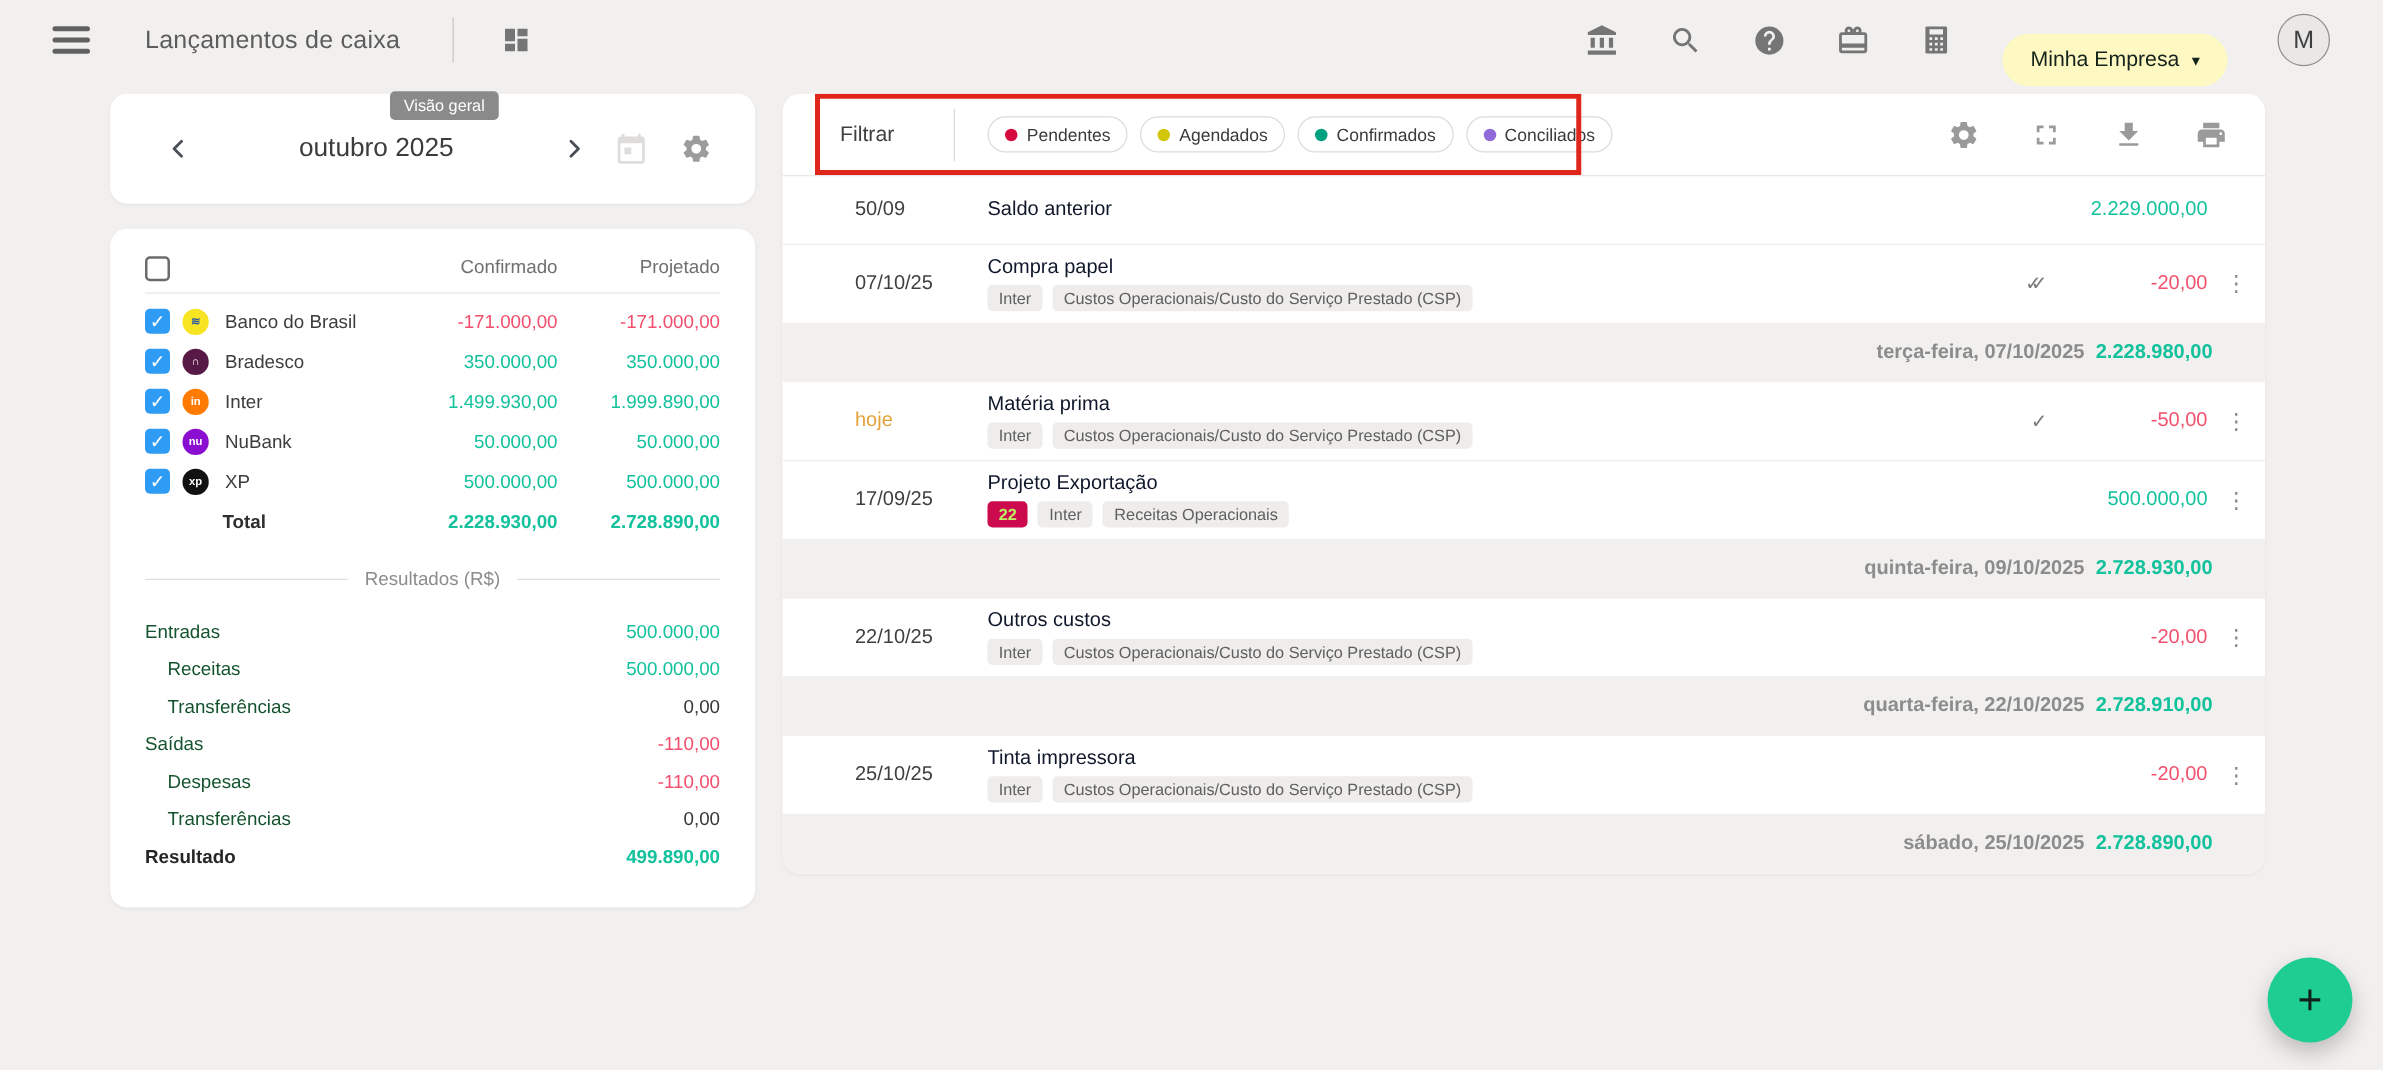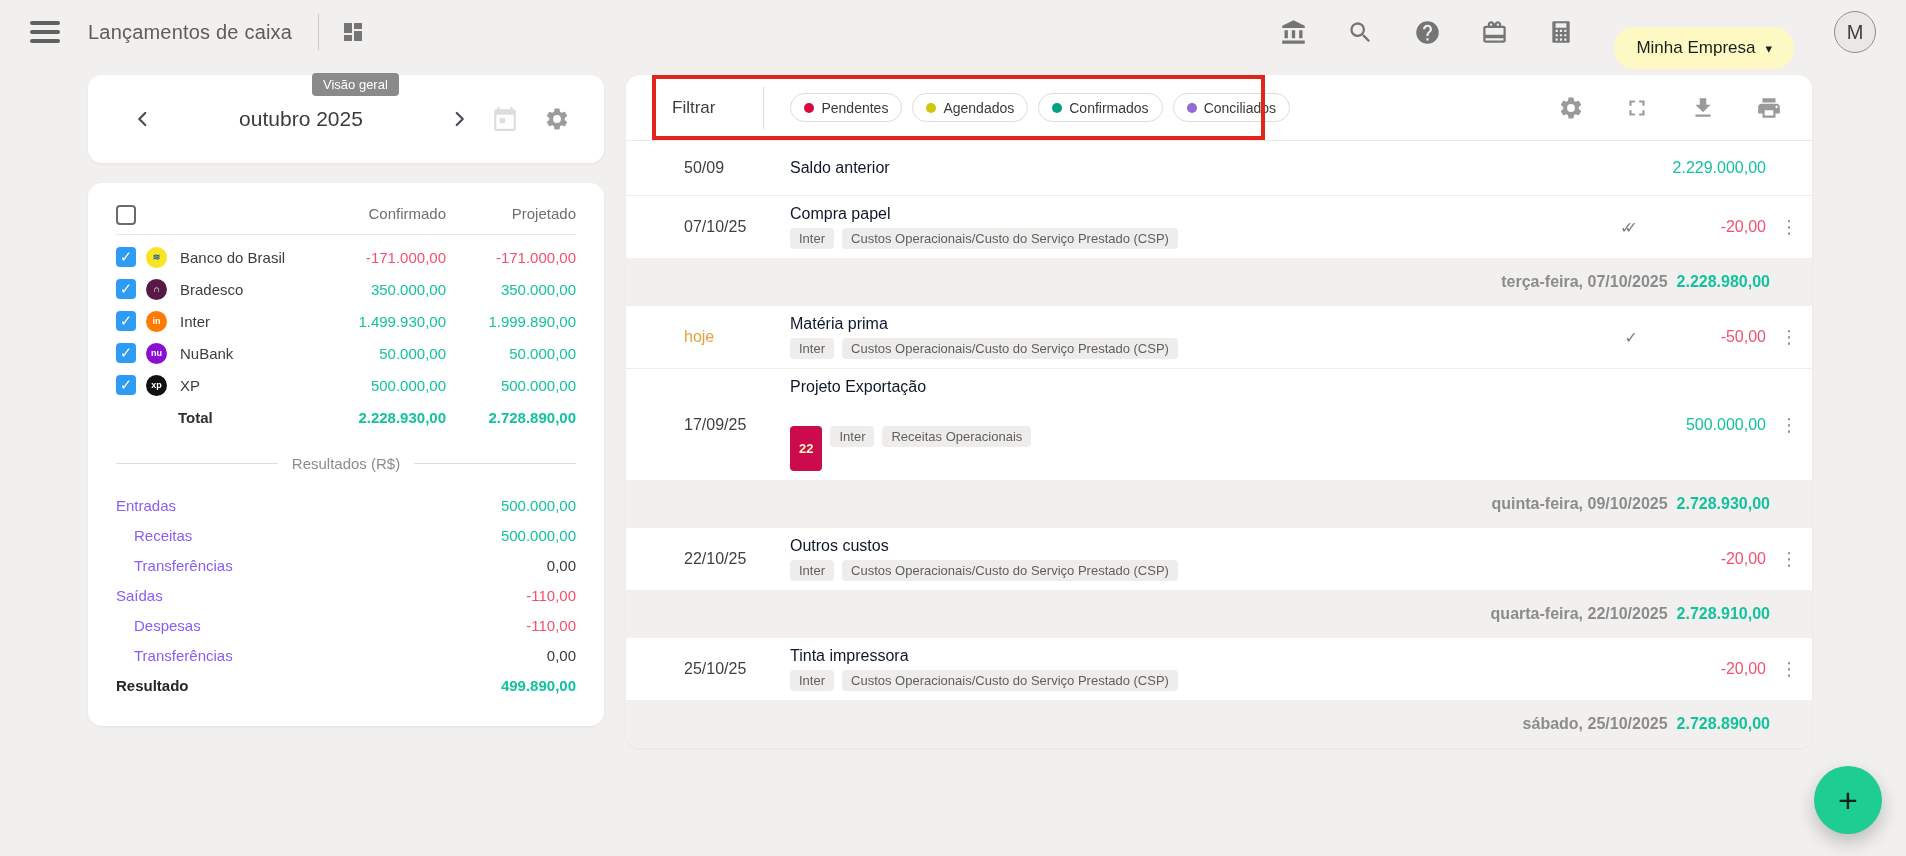--- a/index.html
+++ b/index.html
@@ -4,21 +4,21 @@
 <style>
   * { margin:0; padding:0; box-sizing:border-box; }
   html,body { width:1906px; height:856px; }
   body {
     font-family:"Liberation Sans", sans-serif;
     background:#f1f0ee; color:#3f3f3f; overflow:hidden; position:relative;
   }
   svg { display:block; }
 
   
-  .topbar { height:64px; display:flex; align-items:center; padding:0 30px; }
+  .topbar { height:64px; display:flex; align-items:center; padding:0 42px;gap:16px; }
   .hamburger { width:30px; height:22px; display:flex; flex-direction:column; justify-content:space-between; cursor:pointer; }
   .hamburger span { height:4px; background:#616161; border-radius:2px; }
   .app-title { font-size:20px; color:#5d5d5d; margin-left:28px; letter-spacing:.2px; }
   .tb-divider { width:1px; height:36px; background:#c9c8c6; margin:0 22px 0 26px; }
   .icon-btn { background:none; border:none; cursor:pointer; color:#757575; display:flex; align-items:center; justify-content:center; }
   .tb-right { margin-left:auto; display:flex; align-items:center; gap:40px; }
   .company-btn { display:flex; align-items:center; gap:10px; background:#fef9c3; border:none; border-radius:22px;
     height:42px; padding:0 22px; font-family:inherit; font-size:17px; color:#15231d; cursor:pointer;margin-top:32px; }
   .caret { font-size:13px; }
   .avatar { width:42px; height:42px; border-radius:50%; background:#e9e8e6; border:1.5px solid #8f8f8f;
@@ -56,21 +56,21 @@
   .acc-name { font-size:15px; color:#3d3d3d; padding-left:2px; }
   .num { justify-content:flex-end; font-size:15px; }
   .pos { color:#13c29c; } .neg { color:#f2506e; } .neutral-num { color:#3a3a3a; }
   .total-label { font-size:15px; font-weight:bold; color:#2f2f2f; }
   .total-num { font-weight:bold; }
 
   
   .res-heading { display:flex; align-items:center; gap:14px; color:#8c8c8c; font-size:15px; margin:22px 0 18px; }
   .res-heading::before, .res-heading::after { content:""; flex:1; height:1px; background:#dddddc; }
   .res-row { display:flex; align-items:center; height:30px; font-size:15px; }
-  .res-row .res-label { color:#8b5cf6; }
+  .res-row .res-label { color:#14532d; }
   .res-row.indent .res-label { padding-left:18px;text-align:right; }
   .res-row .res-value { margin-left:auto; }
   .res-row.bold .res-label { font-weight:bold; color:#262626; }
   .res-row.bold .res-value { font-weight:bold; }
 
   
   .right-card { flex:1; overflow:hidden; position:relative; }
   .filter-row { height:66px; display:flex; align-items:center; padding:0 22px 0 46px; border-bottom:1px solid #e8e8e6; position:relative; }
   .filter-label { font-size:17px; color:#3f3f3f; }
   .filter-vdiv { width:1px; height:42px; background:#dcdcda; margin:0 26px 0 48px; }
@@ -88,21 +88,21 @@
   .lrow.opening { height:54px; }
   .lrow.entry { min-height:62px; }
   .lrow.entry + .lrow.entry, .lrow.opening + .lrow.entry { border-top:1px solid #ececea; }
   .ldot { width:13px; height:13px; border-radius:50%; }
   .ldate { font-size:16px; color:#3f3f3f; }
   .ldate.accent { color:#e5a23b; }
   .lmain { display:flex; flex-direction:column; gap:5px; padding:9px 0; }
   .ltitle { font-size:16px; color:#0f172a; }
   .ltagline { display:flex; align-items:center; gap:8px; }
   .tag { background:#eeedeb; color:#5f5f5f; font-size:13px; padding:3px 9px; border-radius:4px; white-space:nowrap; }
-  .badge { background:#cb0b4e; color:#fef9c3; font-size:13px; font-weight:bold; padding:15px 9px; border-radius:4px;margin-top:25px; }
+  .badge { background:#cb0b4e; color:#bef264; font-size:13px; font-weight:bold; padding:3px 9px; border-radius:4px; }
   .lcheck { text-align:right; color:#7d7d7d; font-size:16px; }
   .check-double { letter-spacing:-.55em; padding-right:.55em; }
   .lamount { text-align:right; font-size:16px; }
   .lkebab { text-align:center; color:#8a8a8a; font-size:18px; cursor:pointer; }
   .lrow.summary { height:48px; background:#f1f0ee; display:flex; align-items:center; justify-content:flex-end;
     padding-right:42px; gap:9px; font-size:16px; font-weight:bold; }
   .sum-label { color:#8c8c8c; }
   .sum-value { color:#13c29c; }
 
   

